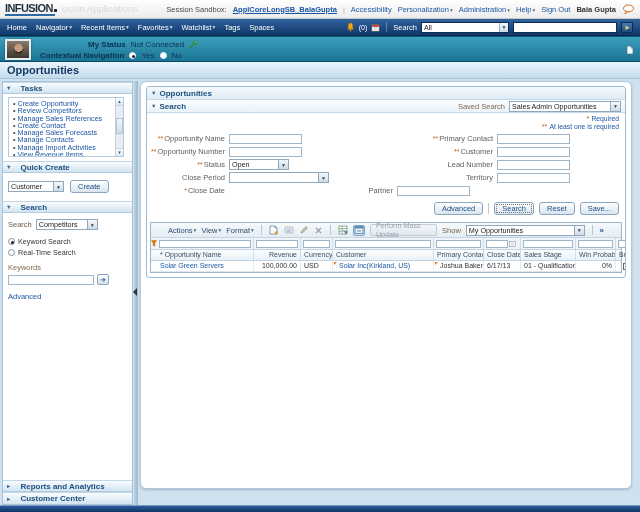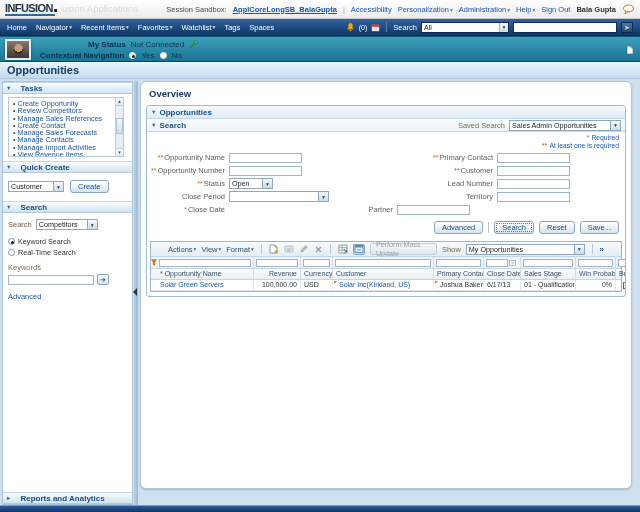--- a/index.html
+++ b/index.html
@@ -309,27 +309,30 @@
         <input class="tin" id="kw-input" value="" style="">
         <span class="sq-btn">➜</span>
       </div>
       <span class="adv-link">Advanced</span>
     </div>
     <div class="side-spacer"></div>
     <div class="side-hdr collapsed">
       <span class="twisty">►</span>
       <span class="t">Reports and Analytics</span>
     </div>
+    <div class="side-hdr collapsed" style="border-bottom:none">
+      <span class="twisty">►</span>
+      <span class="t">Customer Center</span>
+    </div>
   </div>
 
   <div id="splitter"></div>
   <div id="splitter-arrow"></div>
 
   <div id="main">
-    <div id="overview-title">Overview</div>
 
     <div id="opp-box">
       <div class="sec-hdr">
         <span class="twisty">▼</span>
         <span class="t">Opportunities</span>
       </div>
 
       <div class="sec-hdr" style="background:linear-gradient(#fafdfe,#eaf3f9)">
         <span class="twisty">▼</span>
         <span class="t">Search</span>
@@ -362,21 +365,21 @@
         <span class="fwidget">
             <input class="fin" style="">
           </span>
         <span class="flabel"><span class="fmark">**</span><span>Customer</span></span>
         <span class="fwidget">
             <input class="fin" style="">
           </span>
 
         <span class="flabel"><span class="fmark">**</span><span>Status</span></span>
         <span class="fwidget">
-          <span class="combo" style="width:44px">
+          <span class="combo" style="width:60px">
             <span class="ctext">Open</span>
             <span class="cbtn">▼</span>
           </span>
         </span>
         <span class="flabel"><span>Lead Number</span></span>
         <span class="fwidget">
             <input class="fin" style="">
           </span>
 
         <span class="flabel"><span>Close Period</span></span>

